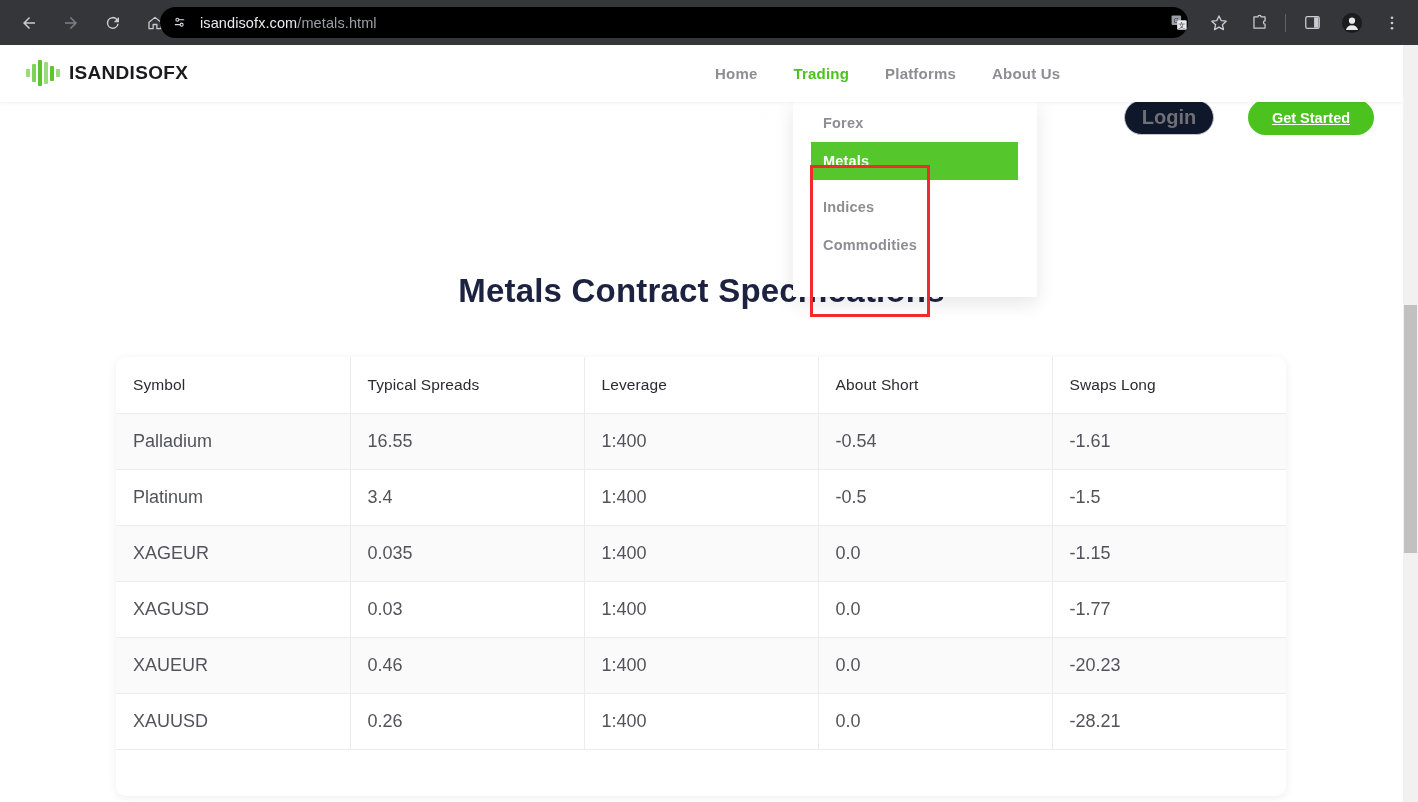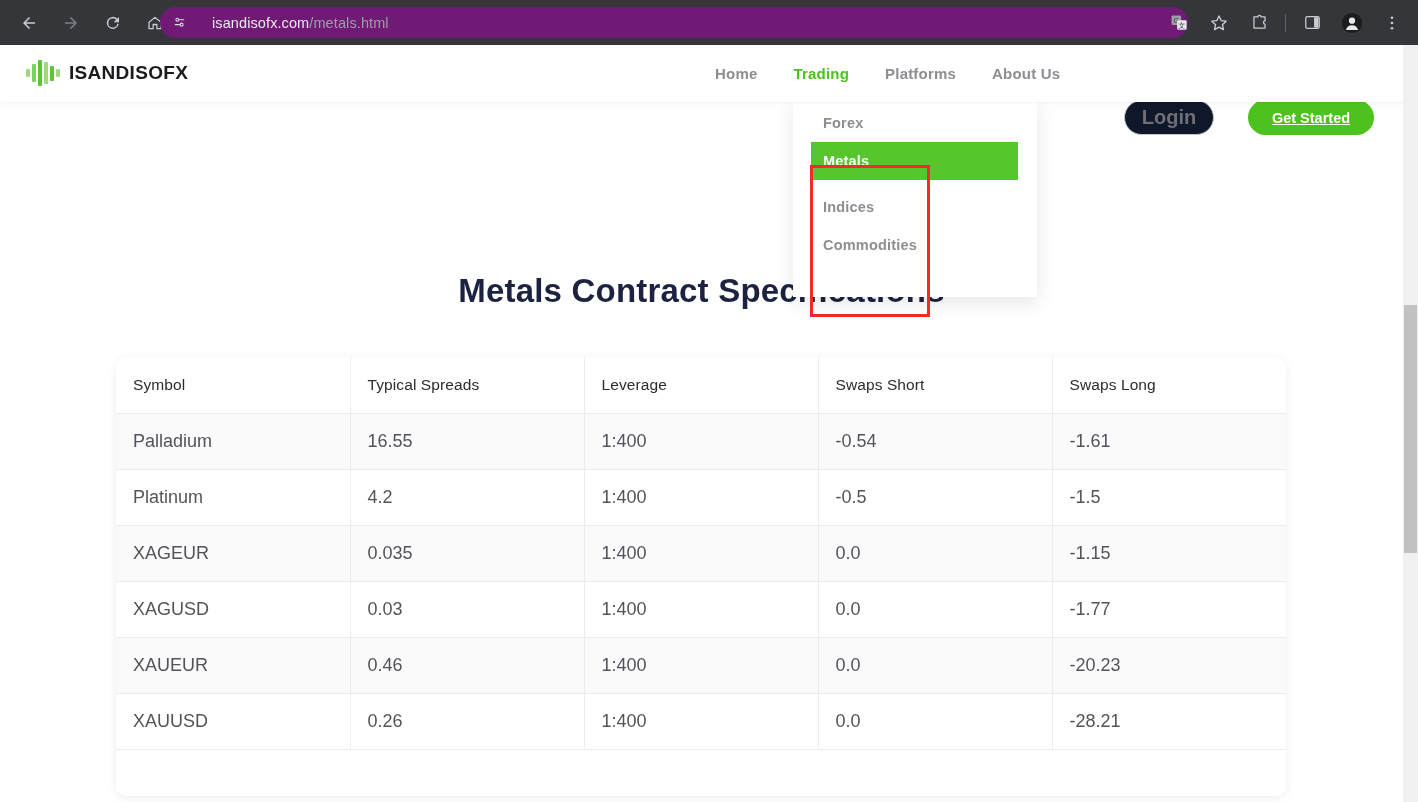--- a/index.html
+++ b/index.html
@@ -40,25 +40,24 @@
     margin: 0 4px;
   }
   .nav-btn svg { display: block; }
 
   .omnibox {
     position: absolute;
     left: 160px;
     top: 7px;
     width: 1028px;
     height: 31px;
-    background: #701a75;
+    background: #000000;
     border-radius: 16px;
     display: flex;
     align-items: center;
-    gap: 12px;
   }
   .omnibox-icon {
     width: 26px;
     height: 26px;
     margin-left: 6px;
     border-radius: 50%;
     display: flex;
     align-items: center;
     justify-content: center;
     flex: 0 0 auto;
@@ -416,35 +415,35 @@
 
   <div class="page-title">Metals Contract Specifications</div>
 
   <div class="table-card">
     <table class="spec-table">
       <thead>
         <tr>
           <th>Symbol</th>
           <th>Typical Spreads</th>
           <th>Leverage</th>
-          <th>Swaps Short</th>
+          <th>About Short</th>
           <th>Swaps Long</th>
         </tr>
       </thead>
       <tbody>
         <tr class="odd">
           <td>Palladium</td>
           <td>16.55</td>
           <td>1:400</td>
           <td>-0.54</td>
           <td>-1.61</td>
         </tr>
         <tr class="even">
           <td>Platinum</td>
-          <td>4.2</td>
+          <td>3.4</td>
           <td>1:400</td>
           <td>-0.5</td>
           <td>-1.5</td>
         </tr>
         <tr class="odd">
           <td>XAGEUR</td>
           <td>0.035</td>
           <td>1:400</td>
           <td>0.0</td>
           <td>-1.15</td>

